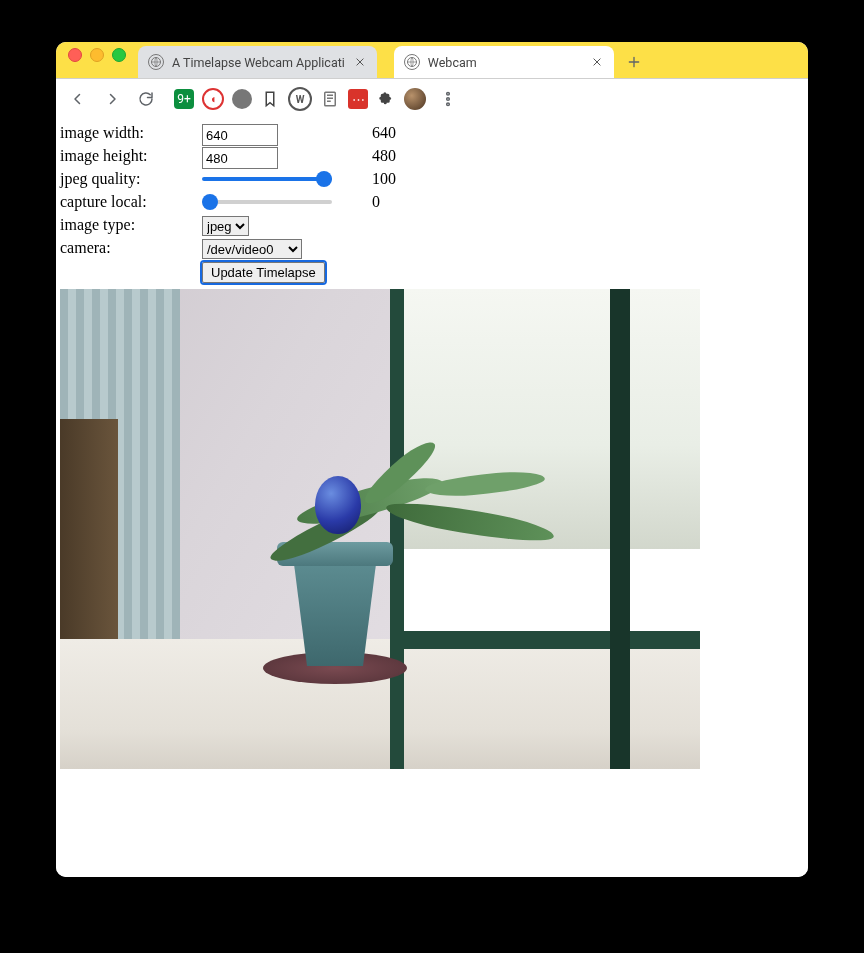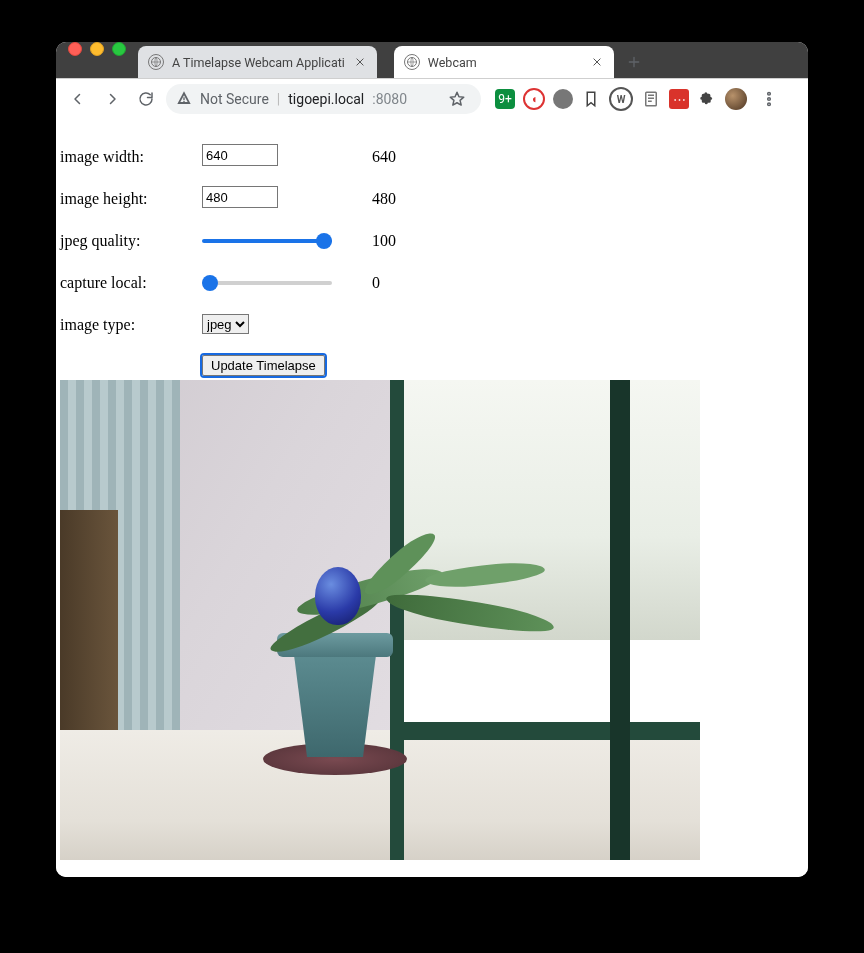--- a/index.html
+++ b/index.html
@@ -1,21 +1,21 @@
 <!DOCTYPE html>
 <html><head>
 <meta charset="utf-8">
 <style>
   html,body{margin:0;padding:0;height:100%;}
   body{background:#000;font-family:-apple-system,BlinkMacSystemFont,"Segoe UI",Roboto,Helvetica,Arial,sans-serif;font-size:14px;color:#000;}
   .stage{width:864px;height:953px;position:relative;margin:0 auto;background:#000;}
   .window{position:absolute;left:56px;top:42px;width:752px;height:835px;background:#fff;border-radius:10px;box-shadow:0 12px 40px rgba(0,0,0,0.5);overflow:hidden;}
 
   
-  .titlebar{height:36px;background:#404040;border-bottom:1px solid #cfcfcf;display:flex;align-items:flex-start;}
+  .titlebar{height:36px;background:#fde047;border-bottom:1px solid #cfcfcf;display:flex;align-items:center;}
   .traffic{display:flex;gap:8px;padding:0 12px 10px 12px;align-items:center;}
   .tl{width:12px;height:12px;border-radius:50%;}
   .tl.red{background:#ff5f57;border:1px solid #e1483f;}
   .tl.yel{background:#febc2e;border:1px solid #dfa023;}
   .tl.grn{background:#28c840;border:1px solid #1fa532;}
   .tabs{display:flex;align-items:flex-end;height:36px;flex:1;}
   .tab{display:flex;align-items:center;gap:8px;height:32px;padding:0 10px;min-width:200px;max-width:220px;font-size:12.5px;color:#444;border-top-left-radius:8px;border-top-right-radius:8px;position:relative;}
   .tab.inactive{background:#dfe1e4;}
   .tab.active{background:#fff;margin-left:17px;}
   .tab .favicon{width:16px;height:16px;border-radius:50%;border:1.5px solid #777;display:flex;align-items:center;justify-content:center;box-sizing:border-box;}
@@ -33,21 +33,21 @@
   .omnibox .host{color:#202124;}
   .omnibox .port{color:#80868b;}
   .omnibox .star{margin-left:auto;}
   .ext{display:flex;align-items:center;gap:8px;margin-left:8px;}
   .ext .eicon{width:20px;height:20px;border-radius:4px;display:flex;align-items:center;justify-content:center;font-size:12px;color:#fff;}
   .avatar{width:22px;height:22px;border-radius:50%;background:radial-gradient(circle at 35% 35%,#b8926b,#4a3320);}
 
   
   .page{position:absolute;left:0;right:0;top:76px;bottom:0;background:#fff;overflow:hidden;}
   .form{padding:6px 4px 0 4px;font-family:"Times New Roman",Times,serif;font-size:16px;color:#000;}
-  .row{display:flex;align-items:flex-end;height:23px;margin-top:19px;}
+  .row{display:flex;align-items:flex-start;height:23px;}
   .row .lbl{width:142px;}
   .row .ctrl{width:170px;display:flex;align-items:center;}
   .row .val{width:80px;}
   input.textin{width:68px;height:18px;font-family:Arial,sans-serif;font-size:13px;padding:1px 3px;border:1px solid #767676;background:#fff;}
   select{font-family:Arial,sans-serif;font-size:13px;border:1px solid #767676;background:#efefef;height:20px;}
   .updatebtn{font-family:Arial,sans-serif;font-size:13px;padding:2px 8px;background:#efefef;border:1px solid #767676;outline:2px solid #1769e0;outline-offset:0;border-radius:2px;}
 
   
   input[type=range]{-webkit-appearance:none;appearance:none;width:130px;height:18px;background:transparent;margin:0;}
   input[type=range]::-webkit-slider-runnable-track{height:4px;border-radius:2px;background:linear-gradient(to right,#1a73e8 0%,#1a73e8 var(--p,50%),#d0d0d0 var(--p,50%),#d0d0d0 100%);}
@@ -139,36 +139,20 @@
       <div class="tbtn">
           <svg viewBox="0 0 24 24">
             <path d="M10 6l6 6-6 6"></path>
           </svg>
         </div>
       <div class="tbtn">
           <svg viewBox="0 0 24 24">
             <path d="M20 12a8 8 0 1 1-2.34-5.66M20 4v6h-6"></path>
           </svg>
         </div>
-      <div class="omnibox">
-        <span class="warn">
-          <svg viewBox="0 0 24 24">
-              <path d="M12 2L2 21h20L12 2zm0 6l5.5 10h-11L12 8zm-1 3v4h2v-4h-2zm0 5v2h2v-2h-2z"></path>
-            </svg>
-        </span>
-        <span>Not Secure</span>
-        <span class="sep">|</span>
-        <span class="host">tigoepi.local</span>
-          <span class="port">:8080</span>
-        <span class="tbtn star">
-            <svg viewBox="0 0 24 24">
-              <path d="M12 3l2.6 6 6.4.5-4.9 4.3 1.5 6.3L12 17l-5.6 3.1 1.5-6.3L3 9.5l6.4-.5z"></path>
-            </svg>
-          </span>
-      </div>
       <div class="ext">
         <div class="eicon" style="background:#0c8f3f">9+</div>
         <div class="eicon" style="background:#fff;color:#d33;border:2px solid #d33;border-radius:50%;font-weight:bold;width:18px;height:18px">◖</div>
         <div class="eicon" style="background:#777;border-radius:50%"></div>
         <div class="eicon" style="color:#444;background:transparent">
             <svg viewBox="0 0 24 24" width="18" height="18" stroke="#444" fill="none" stroke-width="2">
               <path d="M7 3v18l5-4 5 4V3z"></path>
             </svg>
           </div>
         <div class="eicon" style="background:#fff;border:2px solid #555;border-radius:50%;color:#555;font-size:10px;font-weight:bold">W</div>
@@ -232,20 +216,27 @@
         </div>
 
         <div class="row">
           <span class="lbl">image type:</span>
           <span class="ctrl">
               <select><option>jpeg</option></select>
             </span>
           <span class="val"></span>
         </div>
 
+        <div class="row">
+          <span class="lbl">camera:</span>
+          <span class="ctrl">
+              <select style="width:100px"><option>/dev/video0</option></select>
+            </span>
+          <span class="val"></span>
+        </div>
 
 
         <div class="row">
           <span class="lbl"></span>
           <span class="ctrl">
               <button class="updatebtn">Update Timelapse</button>
             </span>
           <span class="val"></span>
         </div>
       </div>

